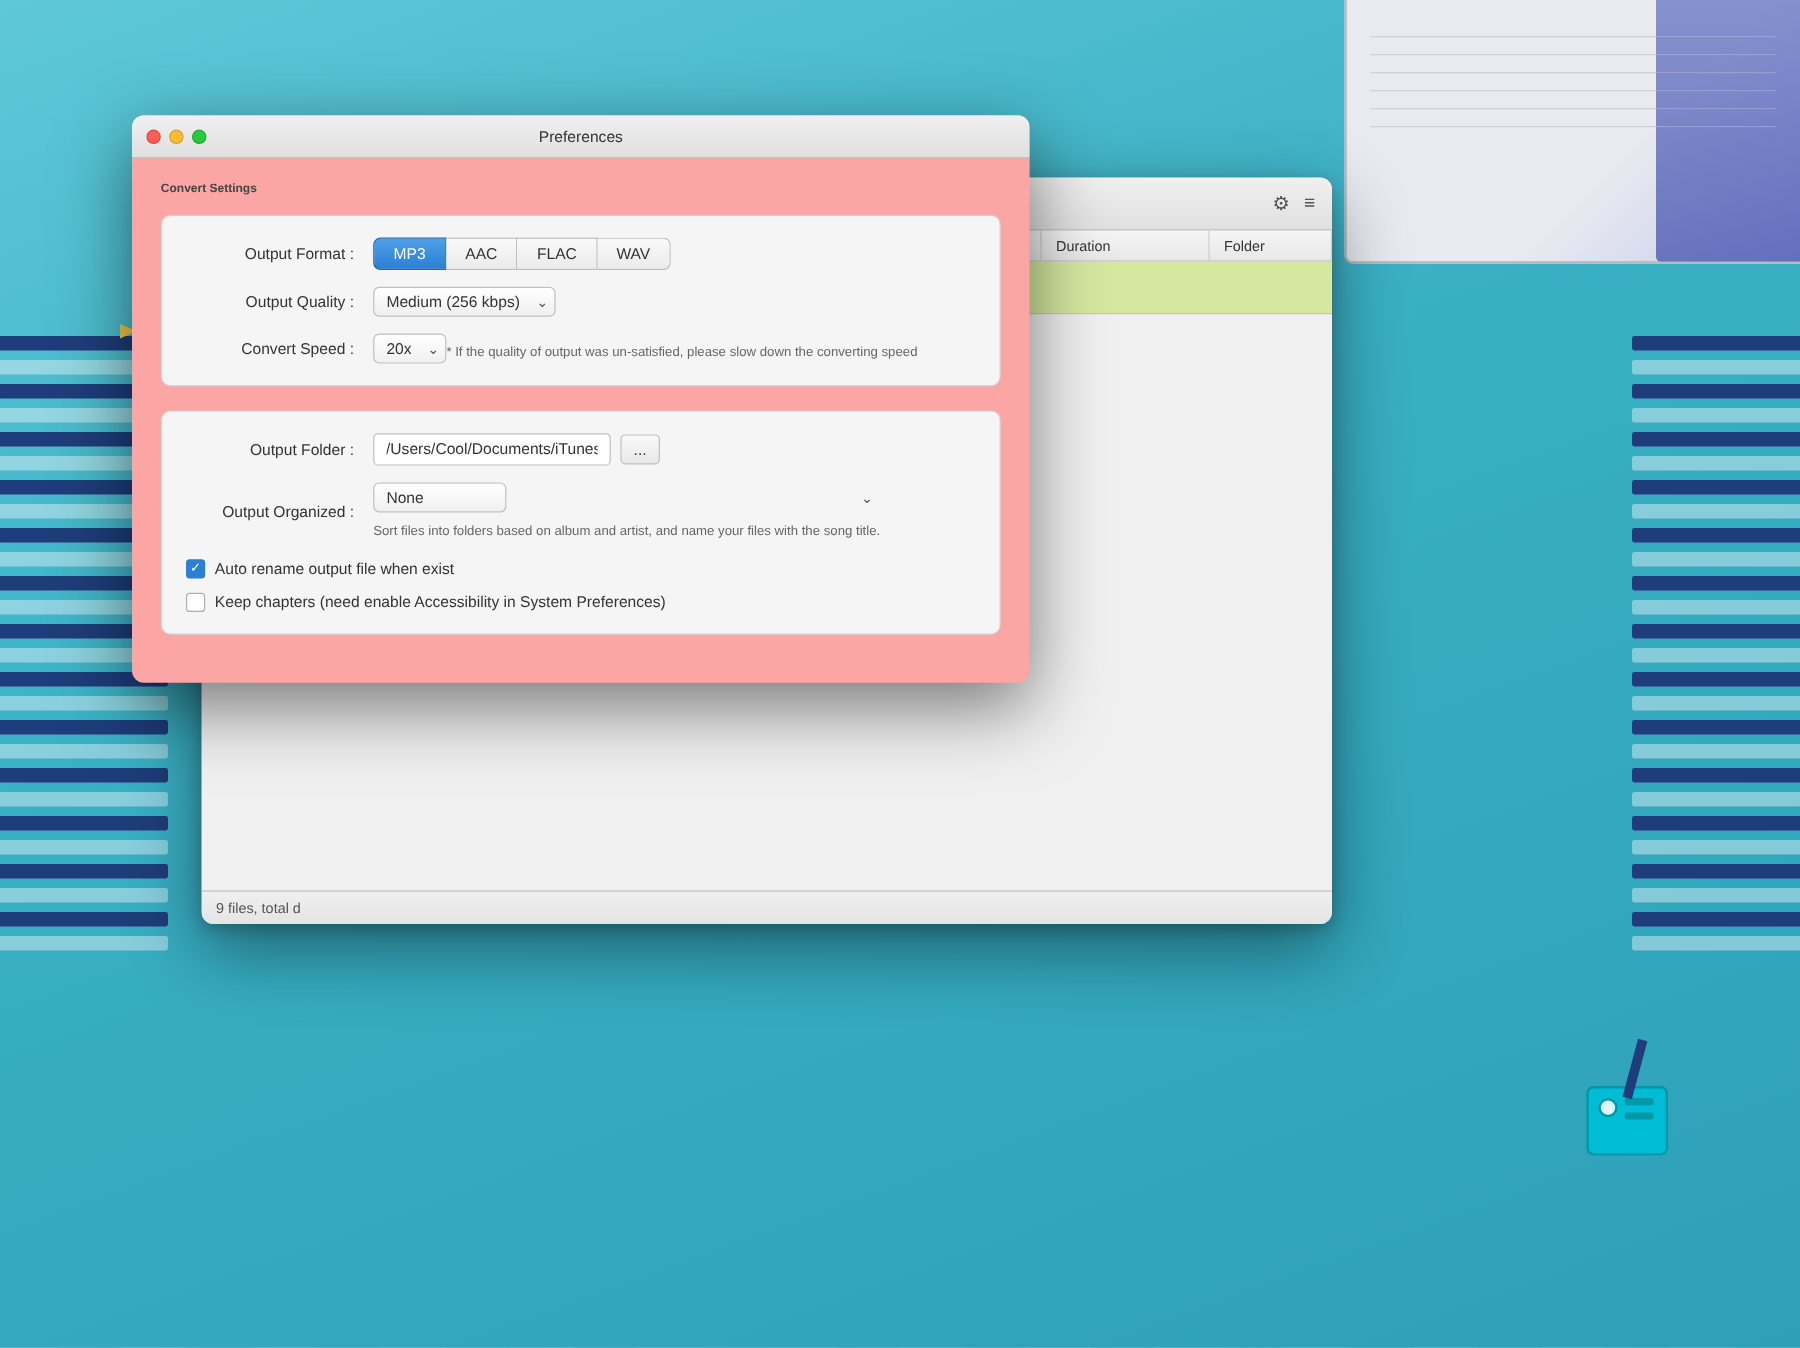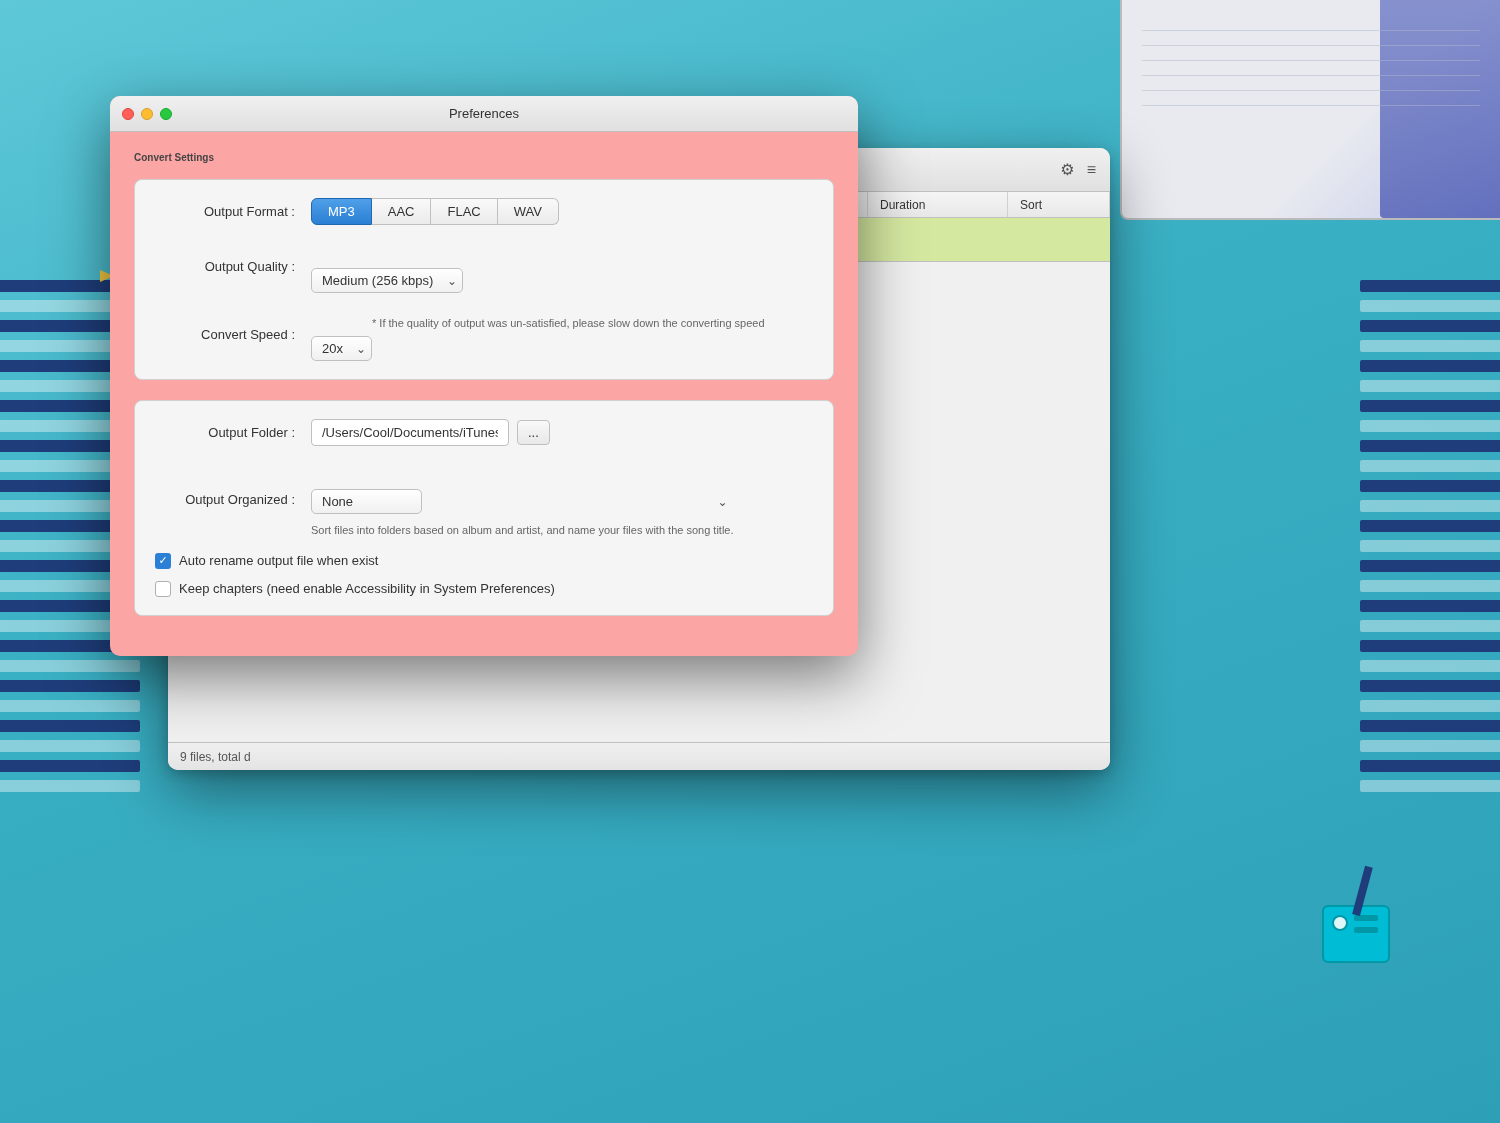--- a/index.html
+++ b/index.html
@@ -295,21 +295,20 @@
     .format-btn.active {
       background: linear-gradient(180deg, #4fa0e8 0%, #2b7fd4 100%);
       color: white;
       border-color: #2066b0;
     }
 
     
     .select-wrapper {
       position: relative;
       display: inline-block;
-      margin-top: 29px;
     }
     .select-control {
       appearance: none;
       -webkit-appearance: none;
       background: linear-gradient(180deg, #ffffff 0%, #f0f0f0 100%);
       border: 1px solid #c0c0c0;
       border-radius: 5px;
       padding: 4px 28px 4px 10px;
       font-size: 13px;
       color: #333;
@@ -504,21 +503,21 @@
       <span class="title-bar-icon">⚙</span>
       <span class="title-bar-icon">≡</span>
     </div>
   </div>
 
   <div class="column-headers">
     <div class="col-header col-title">Title</div>
     <div class="col-header col-artist">Artist</div>
     <div class="col-header col-album">Album</div>
     <div class="col-header col-duration">Duration</div>
-    <div class="col-header col-genre">Sort</div>
+    <div class="col-header col-genre">Folder</div>
   </div>
 
   <div class="list-row">
     <div class="list-row-icon">
       <span style="font-size:14px;color:#e05c4a;">♪</span>
       <div class="mpeg4-badge">MPEG 4</div>
     </div>
     <span class="list-row-title">2018年</span>
   </div>
 

